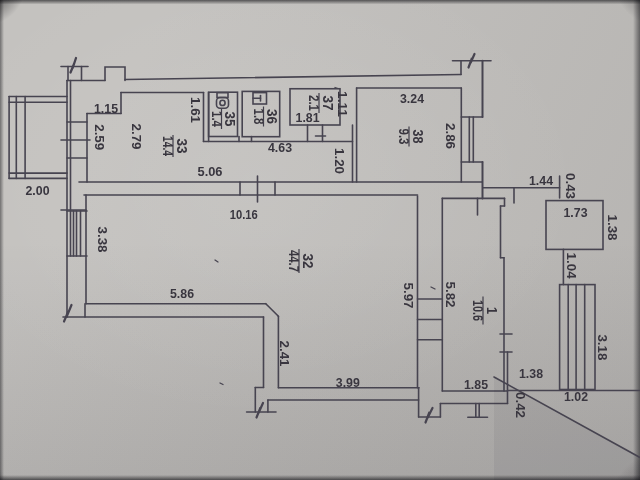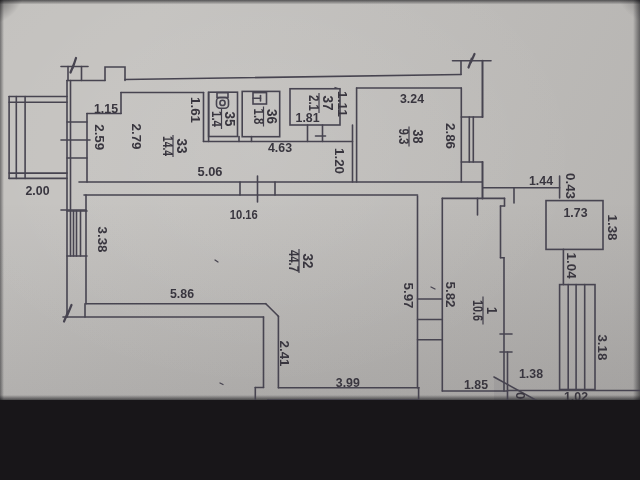--- a/index.html
+++ b/index.html
@@ -1,16 +1,16 @@
 <!DOCTYPE html>
 <html><head>
 <meta charset="utf-8">
 <style>
   html,body{margin:0;padding:0;background:#181619;}
-  #photo{position:relative;width:640px;height:400px;overflow:hidden;
+  #photo{position:relative;width:640px;height:480px;overflow:hidden;
     background:
       radial-gradient(circle 42px at -16px -16px, rgba(10,9,13,0.9), rgba(10,9,13,0) 100%),
       radial-gradient(circle 52px at 664px -24px, rgba(10,9,13,0.7), rgba(10,9,13,0) 100%),
       radial-gradient(circle 46px at -26px 508px, rgba(10,9,13,0.5), rgba(10,9,13,0) 100%),
       radial-gradient(circle 62px at 668px 512px, rgba(10,9,13,0.55), rgba(10,9,13,0) 100%),
       linear-gradient(to bottom, rgba(10,10,14,0.6) 0px, rgba(10,10,14,0) 4.5px),
       linear-gradient(to top, rgba(10,10,14,0.6) 0px, rgba(10,10,14,0) 5px),
       linear-gradient(to right, rgba(10,10,14,0.45) 0px, rgba(10,10,14,0) 4px),
       linear-gradient(to left, rgba(10,10,14,0.5) 0px, rgba(10,10,14,0) 7px),
       radial-gradient(ellipse 430px 310px at 40% 38%, rgba(255,255,255,0.09), rgba(255,255,255,0) 78%),

